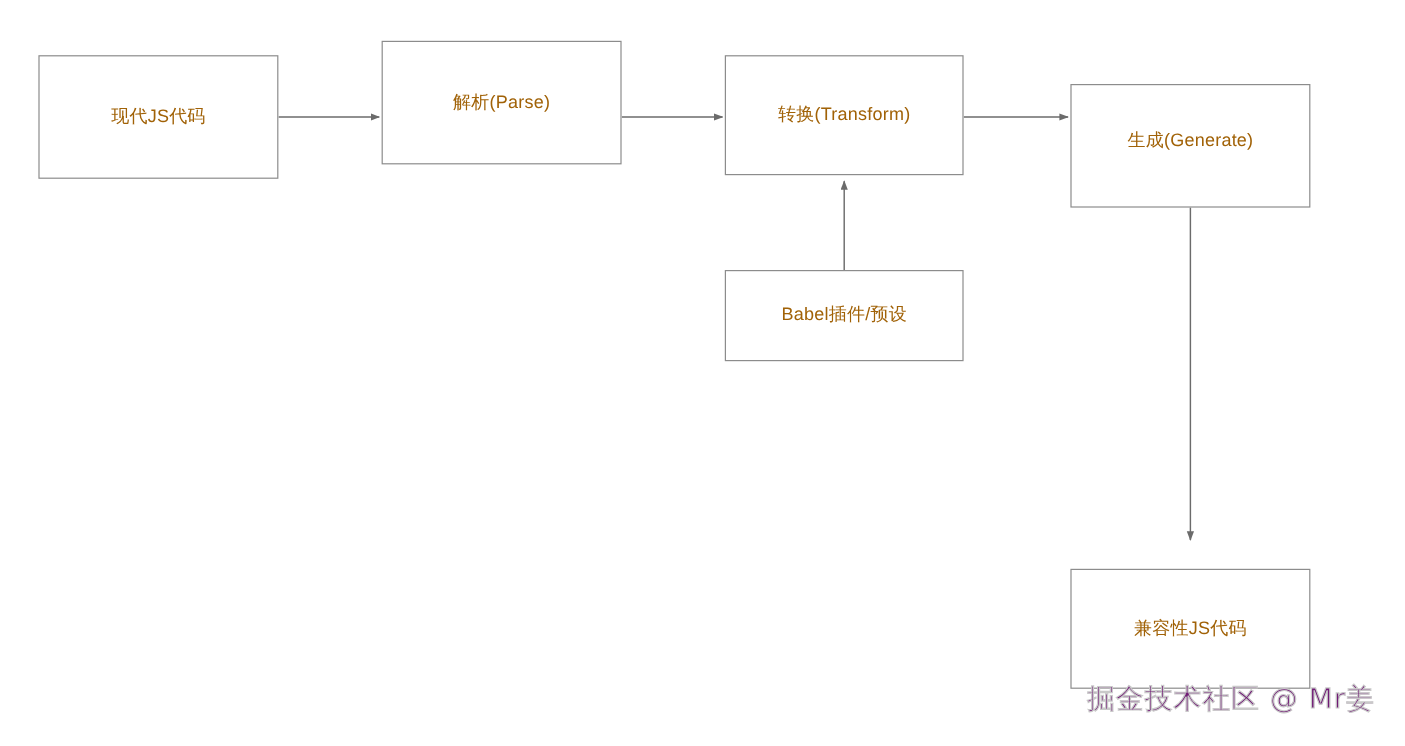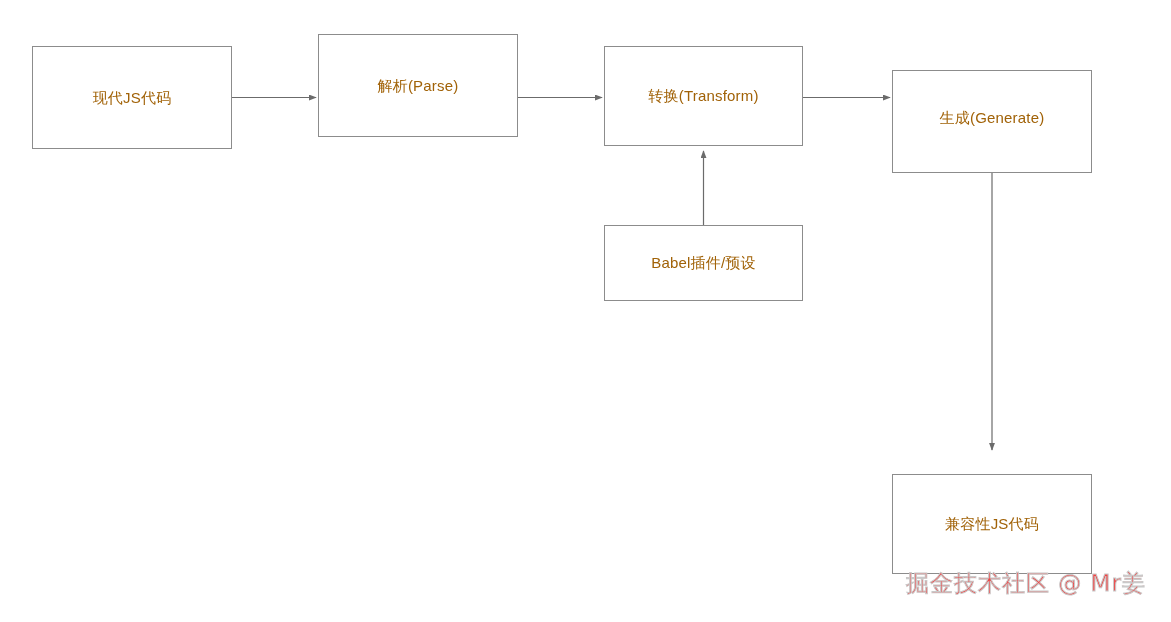--- a/index.html
+++ b/index.html
@@ -46,21 +46,21 @@
     width: 1171px;
     height: 622px;
     pointer-events: none;
   }
   .watermark {
     position: absolute;
     left: 906px;
     top: 572px;
     font-size: 23px;
     line-height: 1;
-    color: #ef4444;
+    color: #701a75;
     -webkit-text-stroke: 1px #c9c9c9;
     letter-spacing: 1px;
     white-space: nowrap;
     font-family: "DejaVu Sans", "Liberation Sans", sans-serif;
   }
 </style>
 </head>
 <body>
 
 <div id="canvas">

